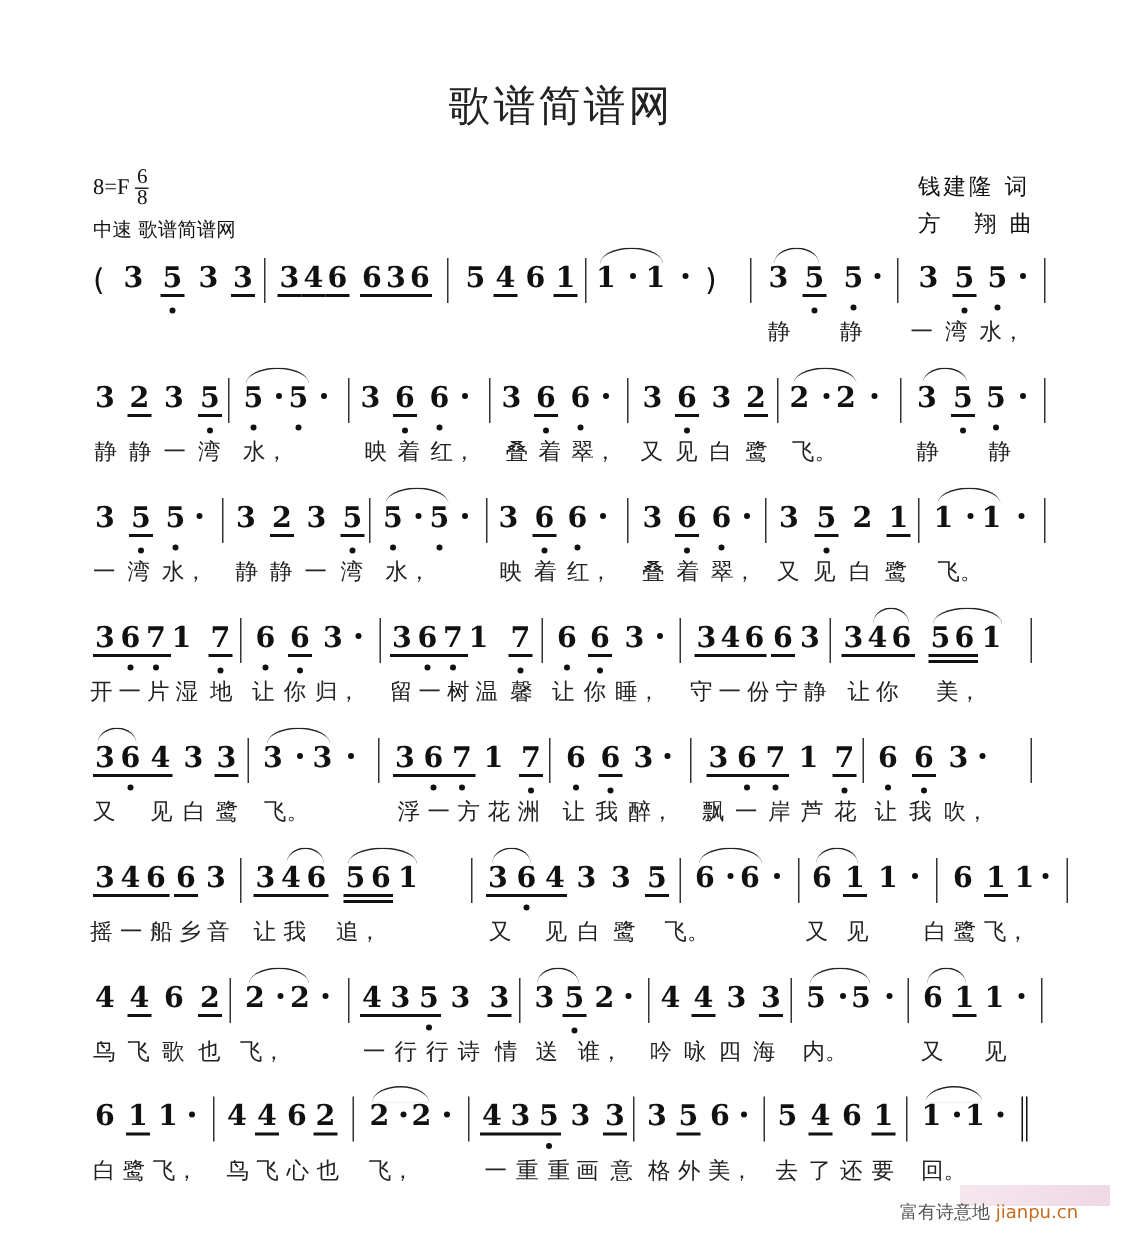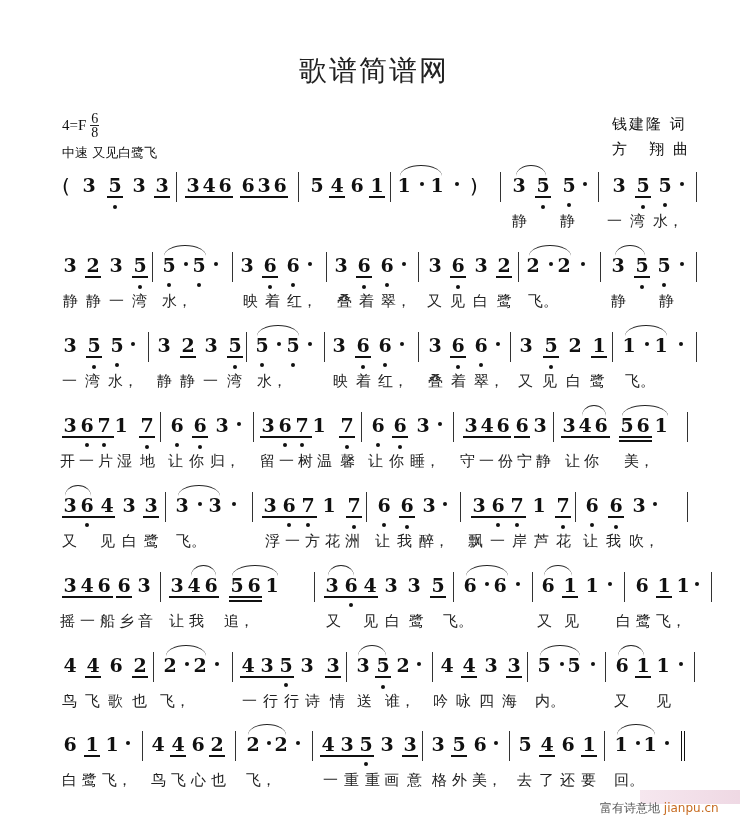--- a/index.html
+++ b/index.html
@@ -27,27 +27,27 @@
   .watermark { position:absolute; left:600px; top:800px; font-family:"DejaVu Serif", serif; font-size:12px; color:#666; }
   .watermark span { color:#c76b20; font-family:"DejaVu Sans", sans-serif; }
   .wm-banner { position:absolute; left:640px; top:790px; width:100px; height:14px; background:linear-gradient(90deg,#f2dde8,#e8c8d8); opacity:0.7; }
 </style>
 </head>
 <body>
 
 <div class="title">歌谱简谱网</div>
 
 <div class="key">
-  <span>4=F</span>
+  <span>8=F</span>
   <span class="frac">
     <span class="num">6</span>
     <span class="den">8</span>
   </span>
 </div>
-<div class="tempo">中速  又见白鹭飞</div>
+<div class="tempo">中速  歌谱简谱网</div>
 <div class="credit" style="top:115px;">钱建隆 词</div>
 <div class="credit" style="top:140px;white-space:pre;">方   翔 曲</div>
 
 <div id="score">
     <div class="row" style="top: 168px;">
       <div class="notes">
         <div class="par" style="left: 2px;">(</div>
         <div class="n" style="left: 22px;"><span>3</span></div>
         <div class="n" style="left: 48px;"><span>5</span><i class="u1"></i><i class="dl u"></i></div>
         <div class="n" style="left: 72px;"><span>3</span></div>

